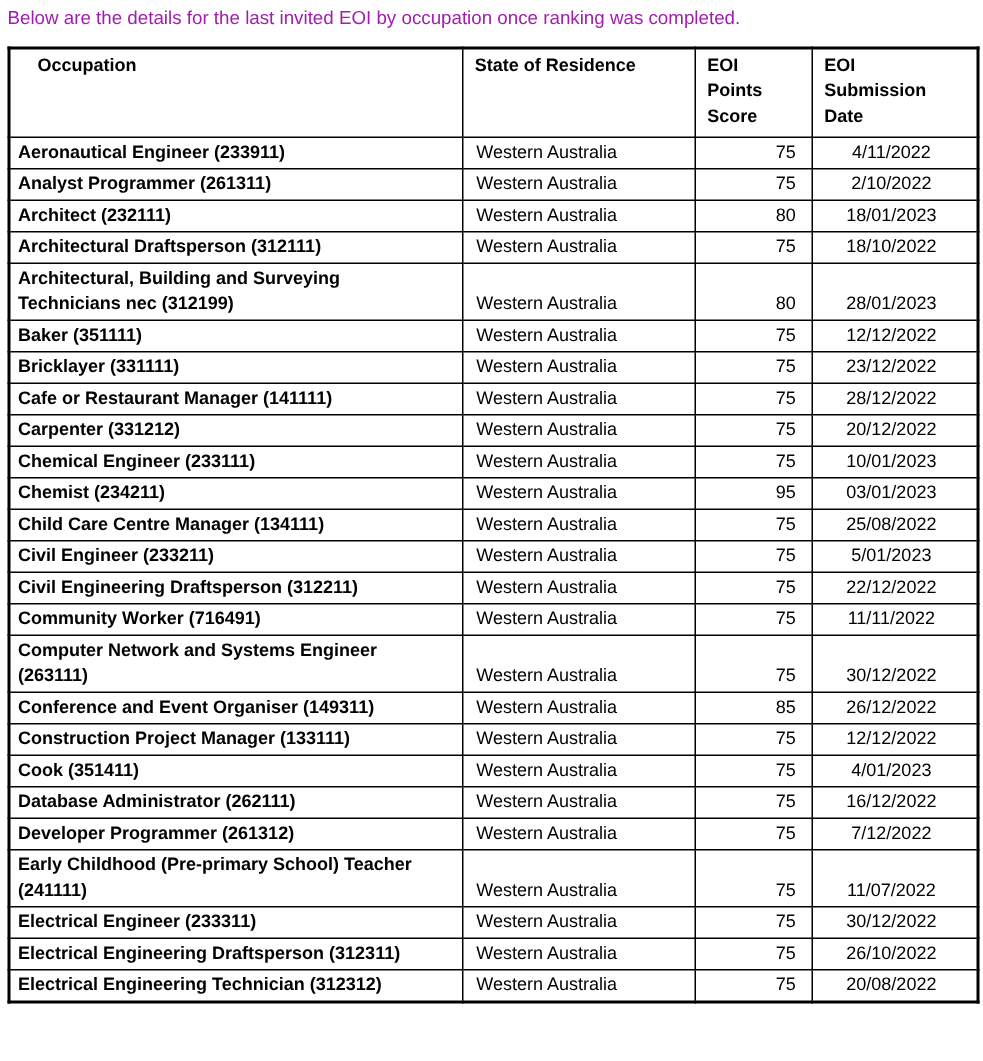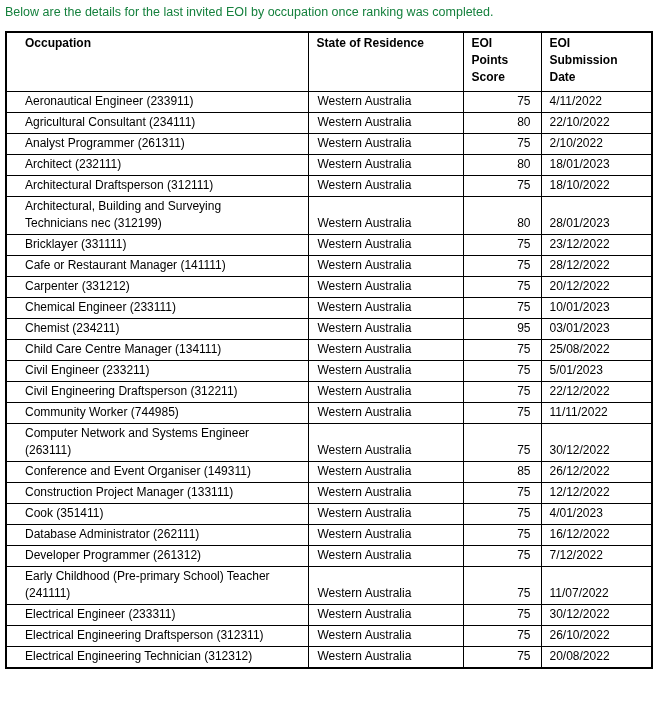--- a/index.html
+++ b/index.html
@@ -50,41 +50,41 @@
   }
   th.col-occupation { padding-left: 18px; }
   th.col-points, th.col-date { white-space: pre-line; }
 
   td {
     vertical-align: bottom;
     padding: 1px 4px 2px 8px;
     height: 18px;
   }
   td.cell-occupation {
-    font-weight: normal;
-    padding-left: 18px;
+    font-weight: bold;
+    padding-left: 5px;
     white-space: pre-line;
     margin-left: 36px;
   }
   td.cell-state { padding-left: 9px; }
   td.cell-points {
     text-align: right;
     padding-right: 10px;
   }
   td.cell-date {
-    text-align: left;
+    text-align: center;
     padding-right: 12px;
   }
 </style>
 </head>
 <body>
 
 <div class="page">
 
-  <p class="intro" style="color: #15803d;">Below are the details for the last invited EOI by occupation once ranking was completed.</p>
+  <p class="intro" style="color: #a21caf;">Below are the details for the last invited EOI by occupation once ranking was completed.</p>
 
   <table class="eoi-table">
     <colgroup>
       <col class="c-occupation">
       <col class="c-state">
       <col class="c-points">
       <col class="c-date">
     </colgroup>
     <thead>
       <tr>
@@ -99,26 +99,20 @@
       </tr>
     </thead>
     <tbody>
         <tr>
     <td class="cell-occupation">Aeronautical Engineer (233911)</td>
     <td class="cell-state">Western Australia</td>
     <td class="cell-points">75</td>
     <td class="cell-date">4/11/2022</td>
   </tr>
         <tr>
-    <td class="cell-occupation">Agricultural Consultant (234111)</td>
-    <td class="cell-state">Western Australia</td>
-    <td class="cell-points">80</td>
-    <td class="cell-date">22/10/2022</td>
-  </tr>
-        <tr>
     <td class="cell-occupation">Analyst Programmer (261311)</td>
     <td class="cell-state">Western Australia</td>
     <td class="cell-points">75</td>
     <td class="cell-date">2/10/2022</td>
   </tr>
         <tr>
     <td class="cell-occupation">Architect (232111)</td>
     <td class="cell-state">Western Australia</td>
     <td class="cell-points">80</td>
     <td class="cell-date">18/01/2023</td>
@@ -130,20 +124,26 @@
     <td class="cell-date">18/10/2022</td>
   </tr>
         <tr>
     <td class="cell-occupation">Architectural, Building and Surveying
 Technicians nec (312199)</td>
     <td class="cell-state">Western Australia</td>
     <td class="cell-points">80</td>
     <td class="cell-date">28/01/2023</td>
   </tr>
         <tr>
+    <td class="cell-occupation">Baker (351111)</td>
+    <td class="cell-state">Western Australia</td>
+    <td class="cell-points">75</td>
+    <td class="cell-date">12/12/2022</td>
+  </tr>
+        <tr>
     <td class="cell-occupation">Bricklayer (331111)</td>
     <td class="cell-state">Western Australia</td>
     <td class="cell-points">75</td>
     <td class="cell-date">23/12/2022</td>
   </tr>
         <tr>
     <td class="cell-occupation">Cafe or Restaurant Manager (141111)</td>
     <td class="cell-state">Western Australia</td>
     <td class="cell-points">75</td>
     <td class="cell-date">28/12/2022</td>
@@ -178,21 +178,21 @@
     <td class="cell-points">75</td>
     <td class="cell-date">5/01/2023</td>
   </tr>
         <tr>
     <td class="cell-occupation">Civil Engineering Draftsperson (312211)</td>
     <td class="cell-state">Western Australia</td>
     <td class="cell-points">75</td>
     <td class="cell-date">22/12/2022</td>
   </tr>
         <tr>
-    <td class="cell-occupation">Community Worker (744985)</td>
+    <td class="cell-occupation">Community Worker (716491)</td>
     <td class="cell-state">Western Australia</td>
     <td class="cell-points">75</td>
     <td class="cell-date">11/11/2022</td>
   </tr>
         <tr>
     <td class="cell-occupation">Computer Network and Systems Engineer
 (263111)</td>
     <td class="cell-state">Western Australia</td>
     <td class="cell-points">75</td>
     <td class="cell-date">30/12/2022</td>

